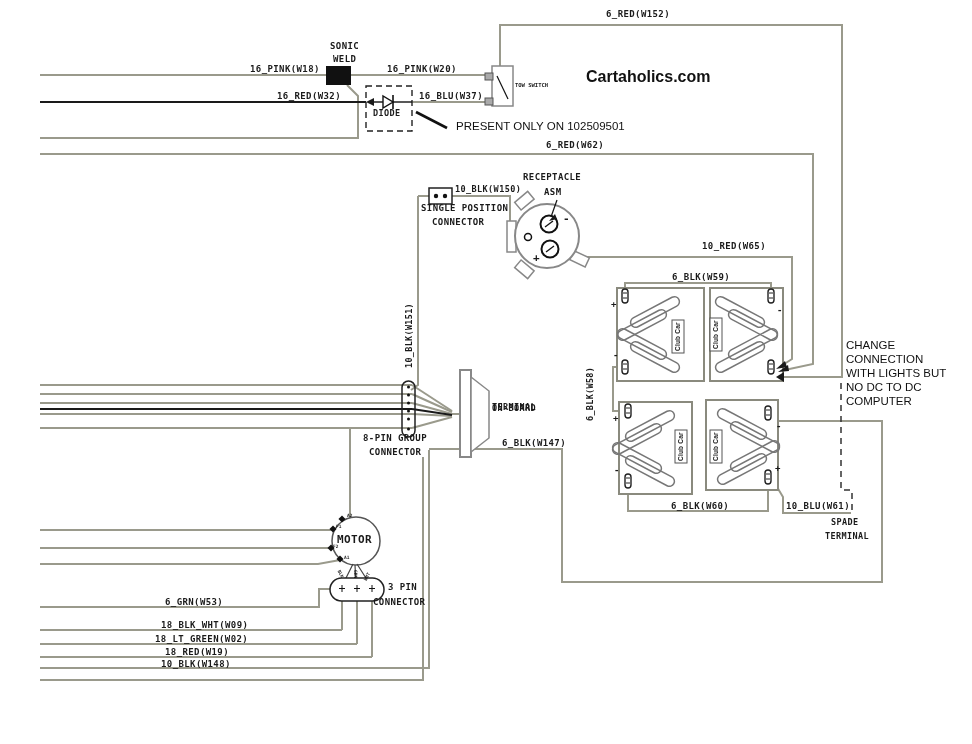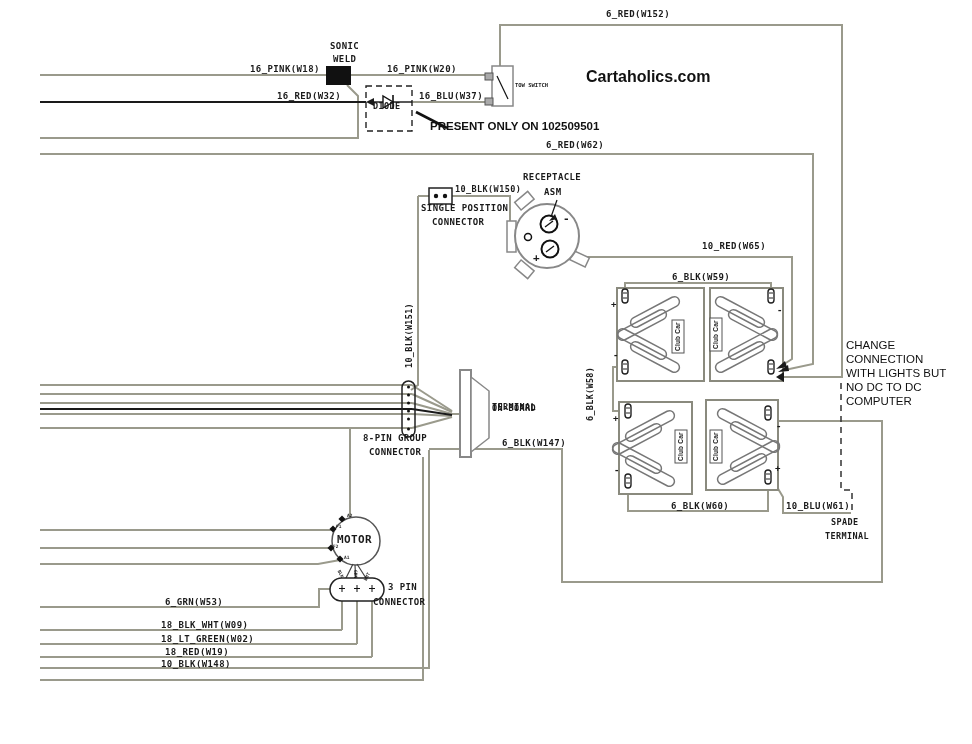--- a/index.html
+++ b/index.html
@@ -225,24 +225,24 @@
   </svg>
 
   <div class="lbl" style="left:250px;top:64px">16_PINK(W18)</div>
   <div class="lbl" style="left:387px;top:64px">16_PINK(W20)</div>
   <div class="lbl" style="left:277px;top:91px">16_RED(W32)</div>
   <div class="lbl" style="left:419px;top:91px">16_BLU(W37)</div>
 
   <div class="lbl" style="left:330px;top:41px">SONIC</div>
   <div class="lbl" style="left:333px;top:54px">WELD</div>
 
-  <div class="lbl lbl-sm" style="left:373px;top:101px">DIODE</div>
+  <div class="lbl lbl-sm" style="left:373px;top:108px">DIODE</div>
   <div class="lbl lbl-tiny" style="left:515px;top:82px">TOW SWITCH</div>
 
-  <div class="note note-bold" style="left:430px;top:120px;font-weight:700">PRESENT ONLY ON 102509501</div>
+  <div class="note note-bold" style="left:456px;top:120px;font-weight:400">PRESENT ONLY ON 102509501</div>
   <div class="watermark" style="left:586px;top:68px">Cartaholics.com</div>
 
   <div class="lbl" style="left:606px;top:9px">6_RED(W152)</div>
   <div class="lbl" style="left:546px;top:140px">6_RED(W62)</div>
   <div class="lbl lbl-sm" style="left:455px;top:184px">10_BLK(W150)</div>
 
   <div class="lbl" style="left:421px;top:203px">SINGLE POSITION</div>
   <div class="lbl" style="left:432px;top:217px">CONNECTOR</div>
 
   <div class="lbl" style="left:523px;top:172px">RECEPTACLE</div>
@@ -281,21 +281,21 @@
 
   <div class="lbl lbl-micro" style="left:341px;top:569px;transform:rotate(62deg);transform-origin:0 0">BLK</div>
   <div class="lbl lbl-micro" style="left:358px;top:570px;transform:rotate(90deg);transform-origin:0 0">GRN</div>
   <div class="lbl lbl-micro" style="left:363px;top:579px;transform:rotate(-62deg);transform-origin:0 0">WHT</div>
 
   <div class="lbl" style="left:388px;top:582px">3 PIN</div>
   <div class="lbl" style="left:373px;top:597px">CONNECTOR</div>
 
   <div class="lbl" style="left:165px;top:597px">6_GRN(W53)</div>
   <div class="lbl" style="left:161px;top:620px">18_BLK_WHT(W09)</div>
-  <div class="lbl" style="left:161px;top:634px">18_LT_GREEN(W02)</div>
+  <div class="lbl" style="left:155px;top:634px">18_LT_GREEN(W02)</div>
   <div class="lbl" style="left:165px;top:647px">18_RED(W19)</div>
   <div class="lbl" style="left:161px;top:659px">10_BLK(W148)</div>
 
   <div class="brand" style="left:674px;top:351px">Club Car</div>
   <div class="brand" style="left:712px;top:349px">Club Car</div>
   <div class="brand" style="left:677px;top:461px">Club Car</div>
   <div class="brand" style="left:712px;top:461px">Club Car</div>
 
   <div class="sign" style="left:611px;top:299px">+</div>
   <div class="sign" style="left:613px;top:350px">-</div>

